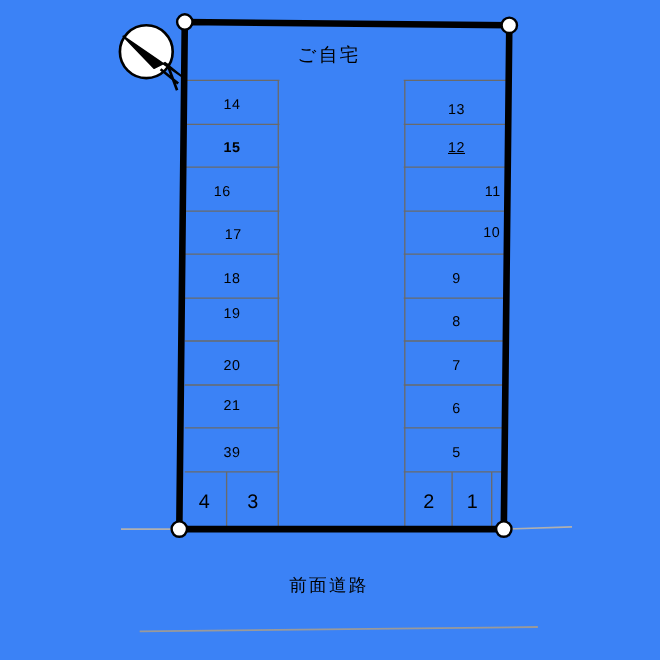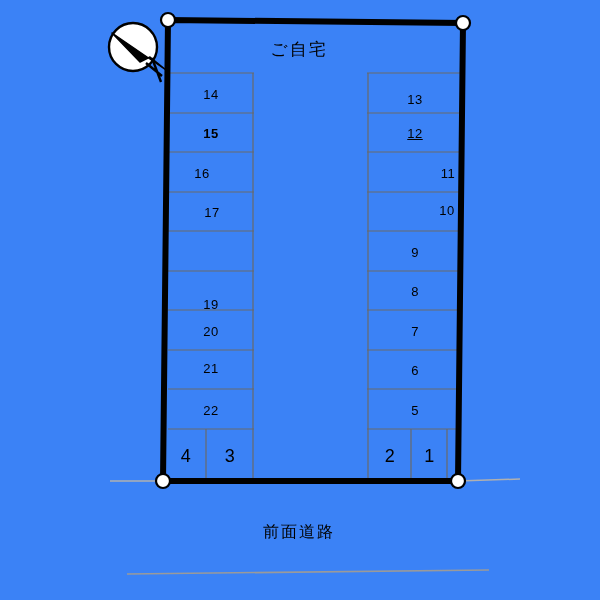--- a/index.html
+++ b/index.html
@@ -115,24 +115,25 @@
   </svg>
 
   <div class="text-label" id="home-label" style="left:234px; top:36px; width:130px; height:26px;">ご自宅</div>
 
   <div class="text-label" id="road-label" style="left:229px; top:520px; width:140px; height:24px;text-align:right;">前面道路</div>
 
   <div class="stall-label" style="left:170px; top:75px;  width:82px; height:38px;">14</div>
   <div class="stall-label" style="left:170px; top:114px; width:82px; height:38px;font-weight:bold;">15</div>
   <div class="stall-label" style="left:170px; top:154px; width:64px; height:38px;">16</div>
   <div class="stall-label" style="left:166px; top:193px; width:92px; height:38px;">17</div>
-  <div class="stall-label" style="left:170px; top:276px; width:82px; height:56px;">19</div>
+  <div class="stall-label" style="left:170px; top:233px; width:82px; height:38px;">18</div>
+  <div class="stall-label" style="left:170px; top:256px; width:82px; height:56px;">19</div>
   <div class="stall-label" style="left:170px; top:312px; width:82px; height:38px;">20</div>
   <div class="stall-label" style="left:170px; top:351px; width:82px; height:34px;">21</div>
-  <div class="stall-label" style="left:170px; top:391px; width:82px; height:38px;">22</div>
+  <div class="stall-label" style="left:170px; top:391px; width:82px; height:38px;">39</div>
 
   <div class="stall-label" style="left:369px; top:75px;  width:92px; height:48px;">13</div>
   <div class="stall-label" style="left:369px; top:114px; width:92px; height:38px;text-decoration:underline;">12</div>
   <div class="stall-label" style="left:369px; top:154px; width:92px; height:38px;padding-left:33px;">11</div>
   <div class="stall-label" style="left:369px; top:191px; width:92px; height:38px;margin-left:32px;">10</div>
   <div class="stall-label" style="left:369px; top:233px; width:92px; height:38px;">9</div>
   <div class="stall-label" style="left:369px; top:272px; width:92px; height:38px;">8</div>
   <div class="stall-label" style="left:369px; top:312px; width:92px; height:38px;">7</div>
   <div class="stall-label" style="left:369px; top:351px; width:92px; height:38px;">6</div>
   <div class="stall-label" style="left:369px; top:391px; width:92px; height:38px;">5</div>

